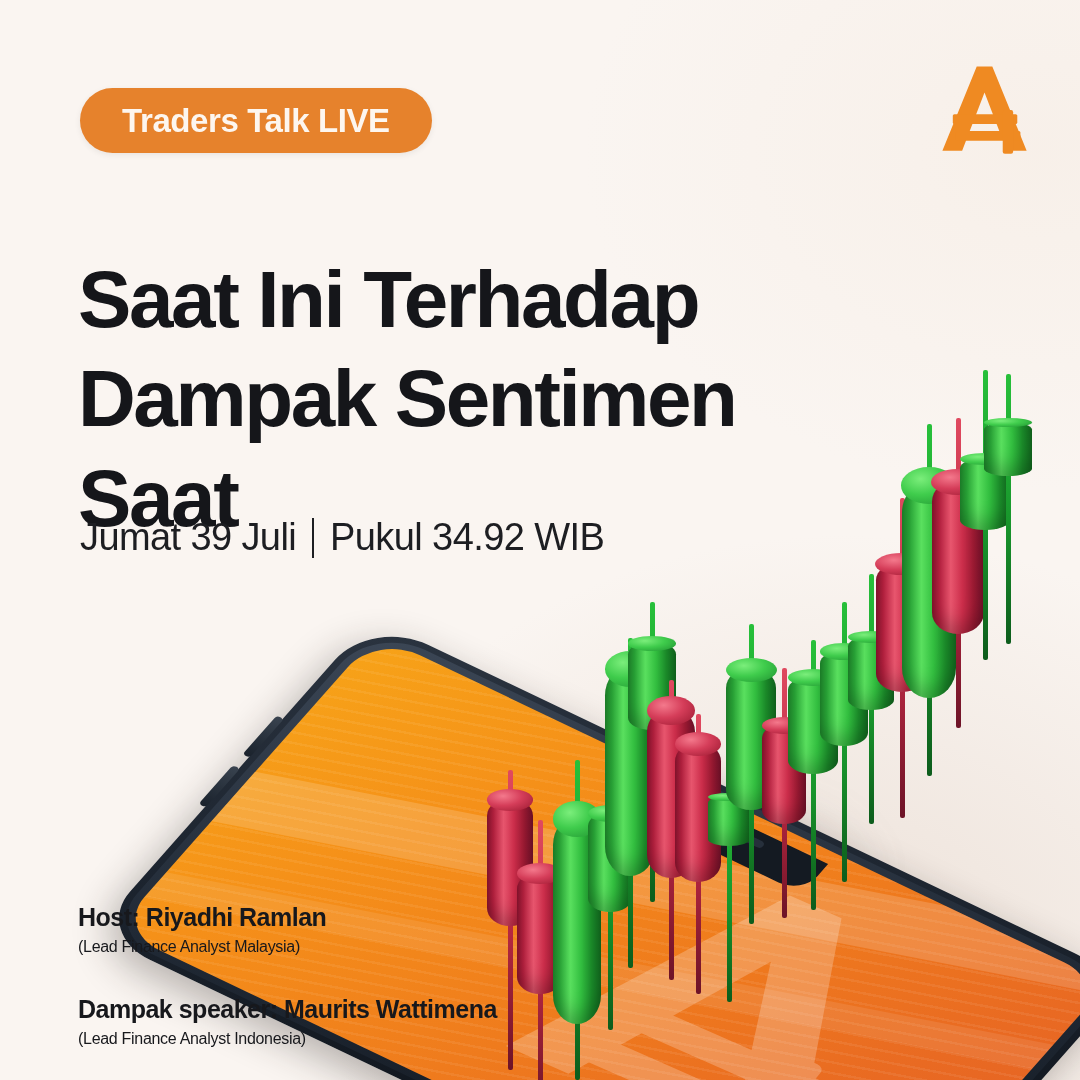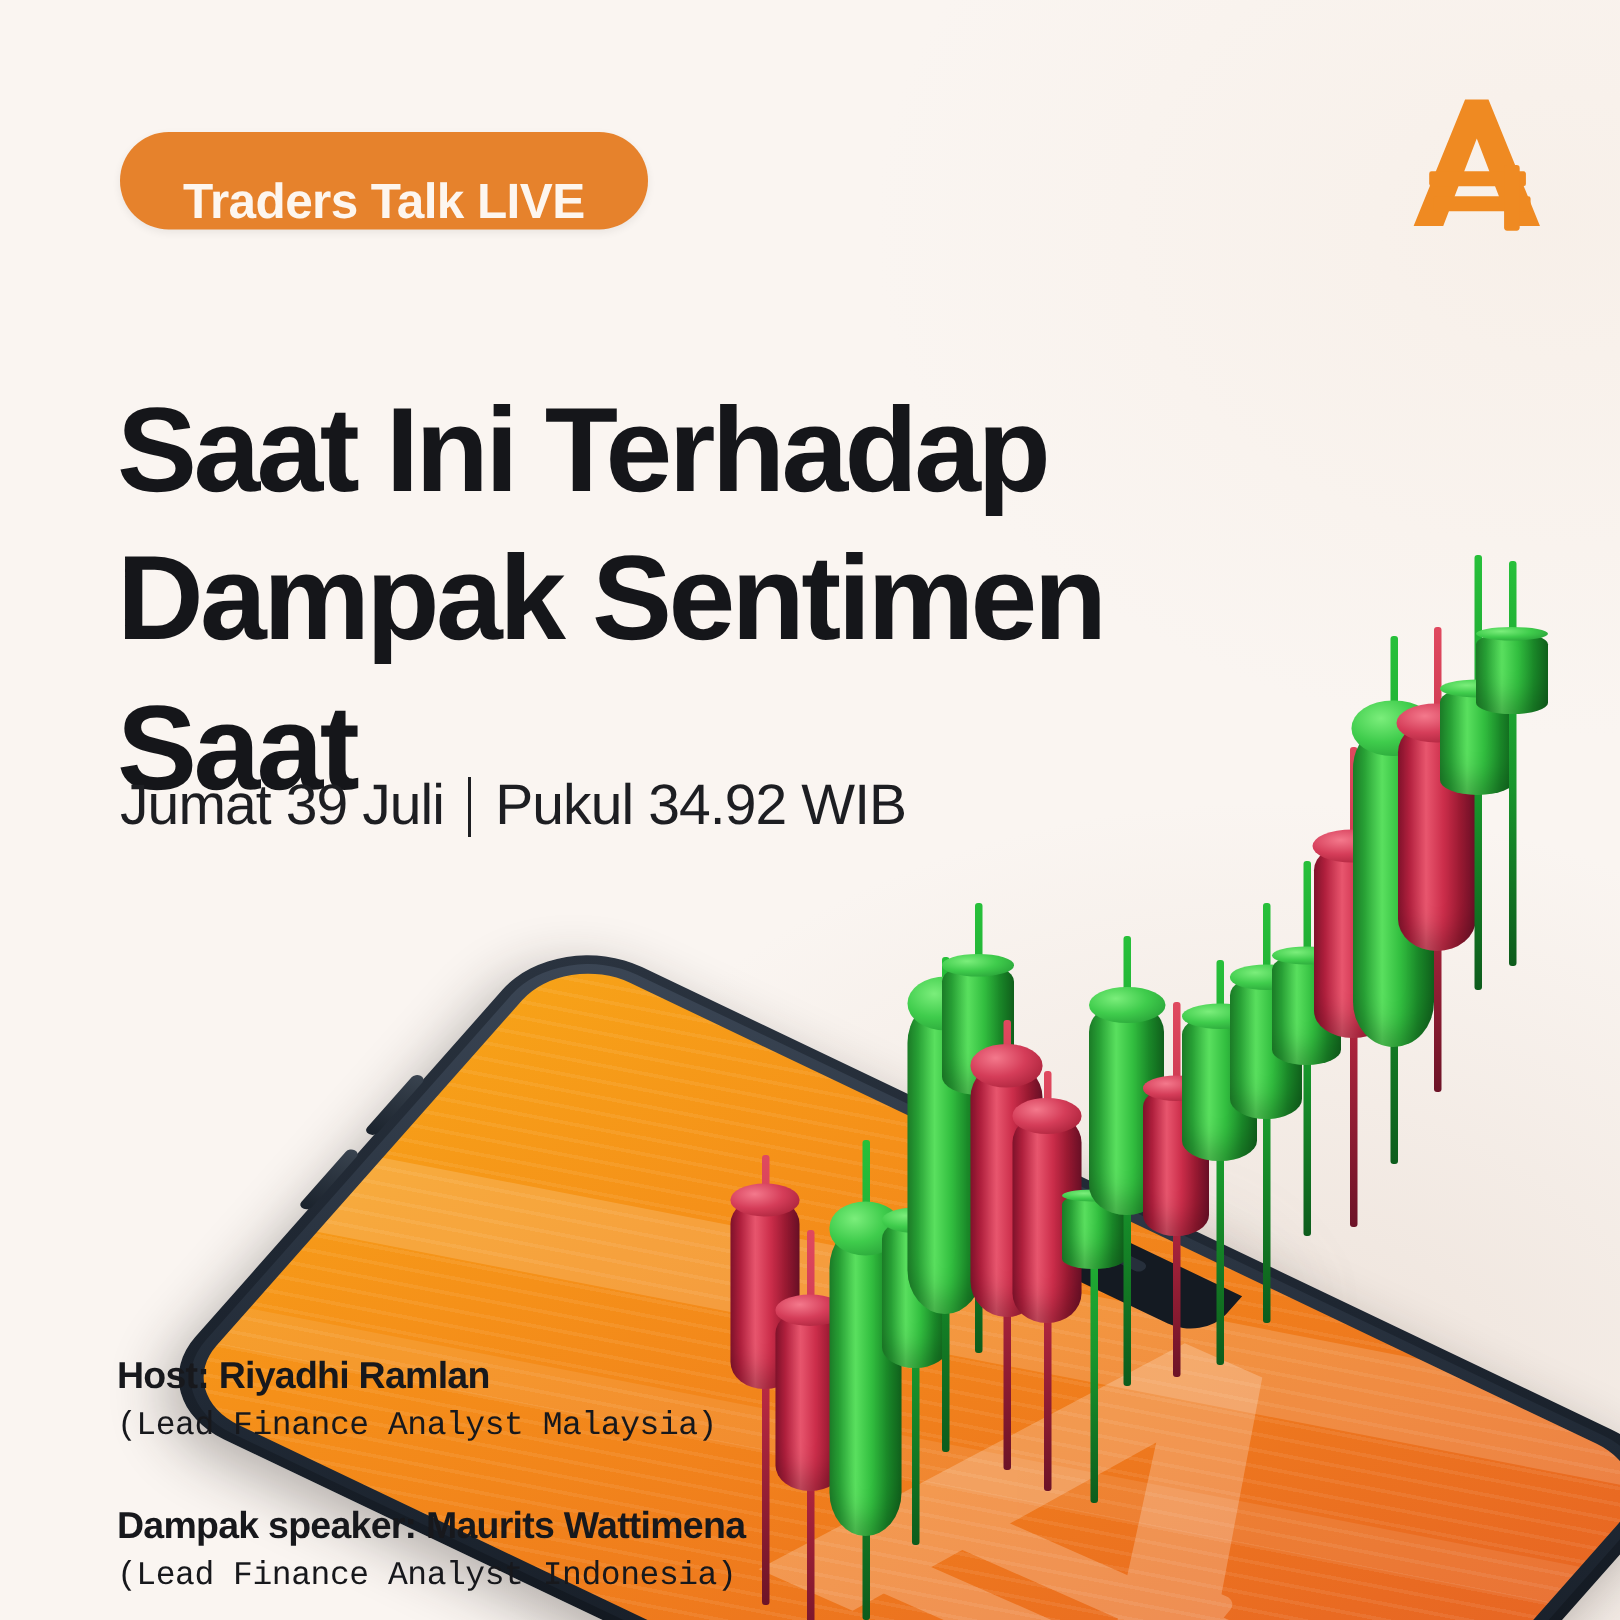--- a/index.html
+++ b/index.html
@@ -27,21 +27,21 @@
   }
 
   
   .badge {
     position: absolute;
     left: 80px;
     top: 88px;
     height: 65px;
     padding: 0 42px;
     display: flex;
-    align-items: flex-end;
+    align-items: center;
     justify-content: center;
     background: #e6822c;
     border-radius: 34px;
     box-shadow: 0 2px 6px rgba(0,0,0,0.07);
   }
   .badge-text {
     color: #fdf6ef;
     font-size: 33px;
     font-weight: bold;
     letter-spacing: -0.4px;
@@ -93,27 +93,26 @@
     margin-top: 36px;
   }
   .credit-name {
     font-size: 25px;
     font-weight: bold;
     letter-spacing: -0.5px;
     line-height: 1.25;
     white-space: nowrap;
   }
   .credit-role {
-    font-size: 22px;
+    font-size: 16px;
     font-weight: 400;
     letter-spacing: -0.3px;
     line-height: 1.3;
     margin-top: 4px;
     white-space: nowrap;
-    font-family: Liberation Mono, monospace;
   }
   .credit-block + .credit-block { margin-top: 36px; }
 
   
   .logo {
     position: absolute;
     right: 42px;
     top: 56px;
     width: 108px;
     height: 104px;

